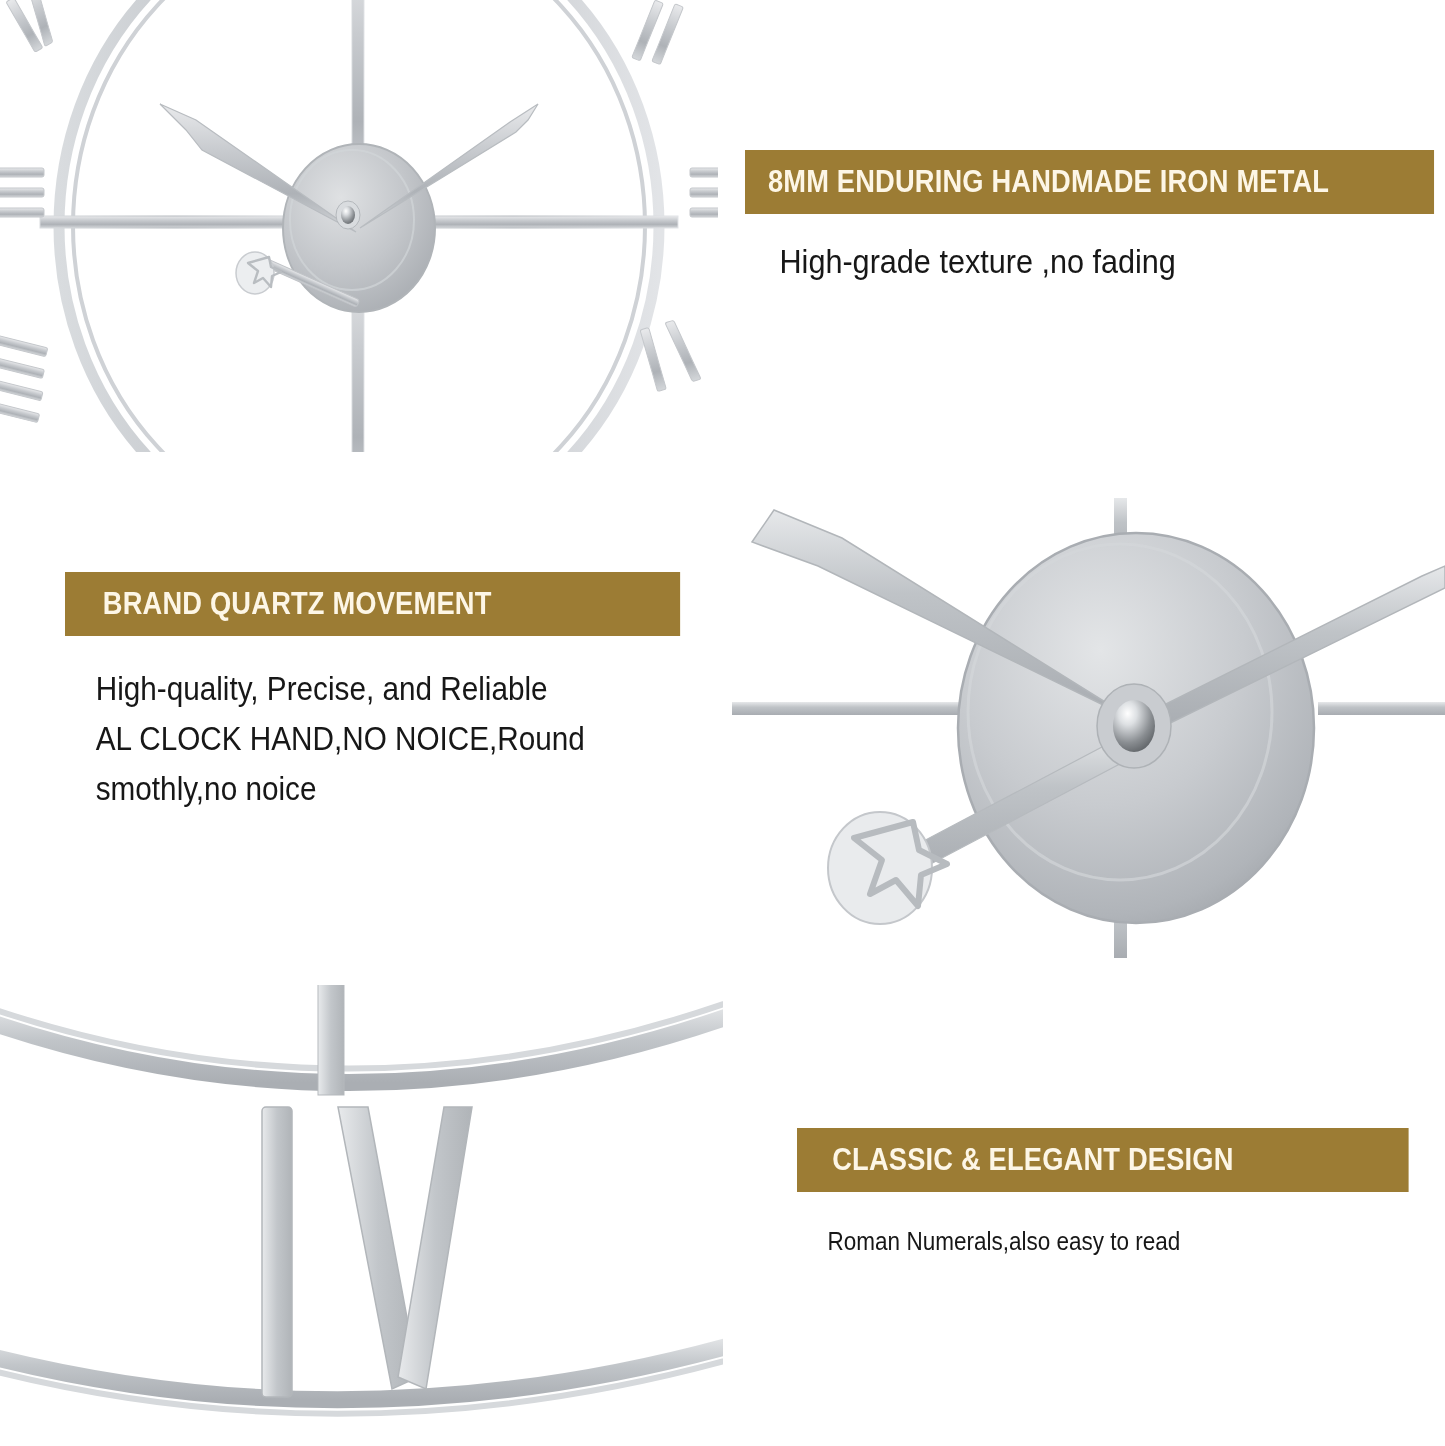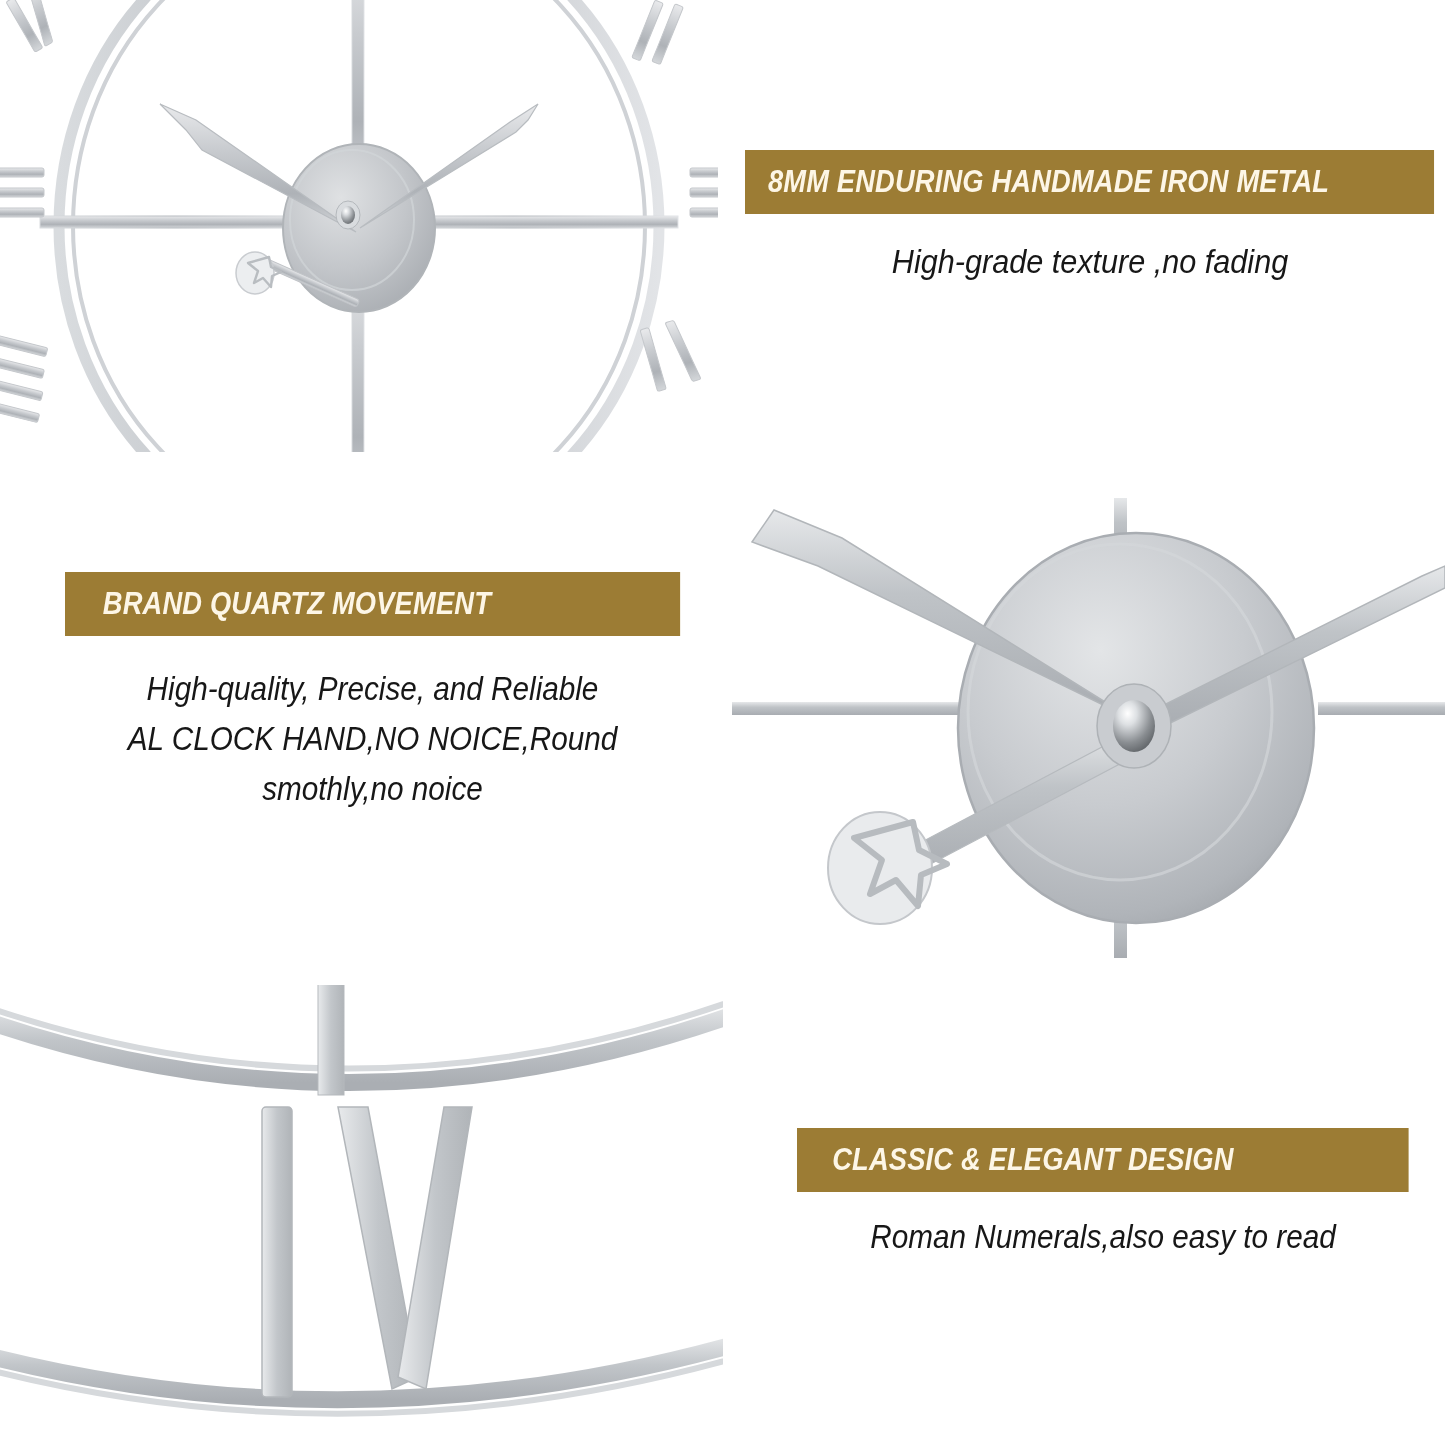--- a/index.html
+++ b/index.html
@@ -1,54 +1,54 @@
 <!DOCTYPE html>
 <html><head>
 <meta charset="utf-8">
 <style>
   html,body{margin:0;padding:0;background:#ffffff;}
   body{width:1445px;height:1446px;overflow:hidden;
        font-family:"Liberation Sans", sans-serif;color:#1a1a1a;}
   .page{position:relative;width:1445px;height:1446px;background:#fff;}
 
   
-  .feat{position:absolute;font-style:italic;}
+  .feat{position:absolute;}
   .feat .bar{
     background:#9c7c34;
     color:#fdf6e6;
     font-weight:bold;
     letter-spacing:.2px;
     display:flex;align-items:center;
     box-sizing:border-box;
     font-family:"Liberation Sans", sans-serif;
     transform:scaleX(.88);transform-origin:left center;
   }
   .feat .sub{
     color:#171717;
-    text-align:center;
+    text-align:left;
     font-family:"Liberation Sans", sans-serif;
     line-height:1.52;
     white-space:nowrap;
   }
   .feat .sub span{display:block;transform:scaleX(.90);}
 
   
   #p1{left:745px;top:150px;width:690px;}
   #p1 .bar{width:783px;height:64px;font-size:31px;padding-left:26px;}
   #p1 .sub{margin-top:22px;font-size:34px;width:690px;}
 
   
   #p2{left:65px;top:572px;width:615px;}
   #p2 .bar{width:699px;height:64px;font-size:31px;padding-left:43px;}
   #p2 .sub{margin-top:28px;font-size:33px;width:615px;}
 
   
   #p3{left:797px;top:1128px;width:612px;}
   #p3 .bar{width:695px;height:64px;font-size:31px;padding-left:40px;}
-  #p3 .sub{margin-top:20px;font-size:33px;width:612px;}
+  #p3 .sub{margin-top:30px;font-size:25px;width:612px;}
 
   
   .photo{position:absolute;overflow:hidden;background:#ffffff;}
   #photoTop{left:0;top:0;width:718px;height:452px;}
   #photoHub{left:722px;top:480px;width:723px;height:492px;}
   #photoNum{left:0;top:985px;width:723px;height:461px;}
   .photo svg{display:block;width:100%;height:100%;}
 </style>
 </head>
 <body>

